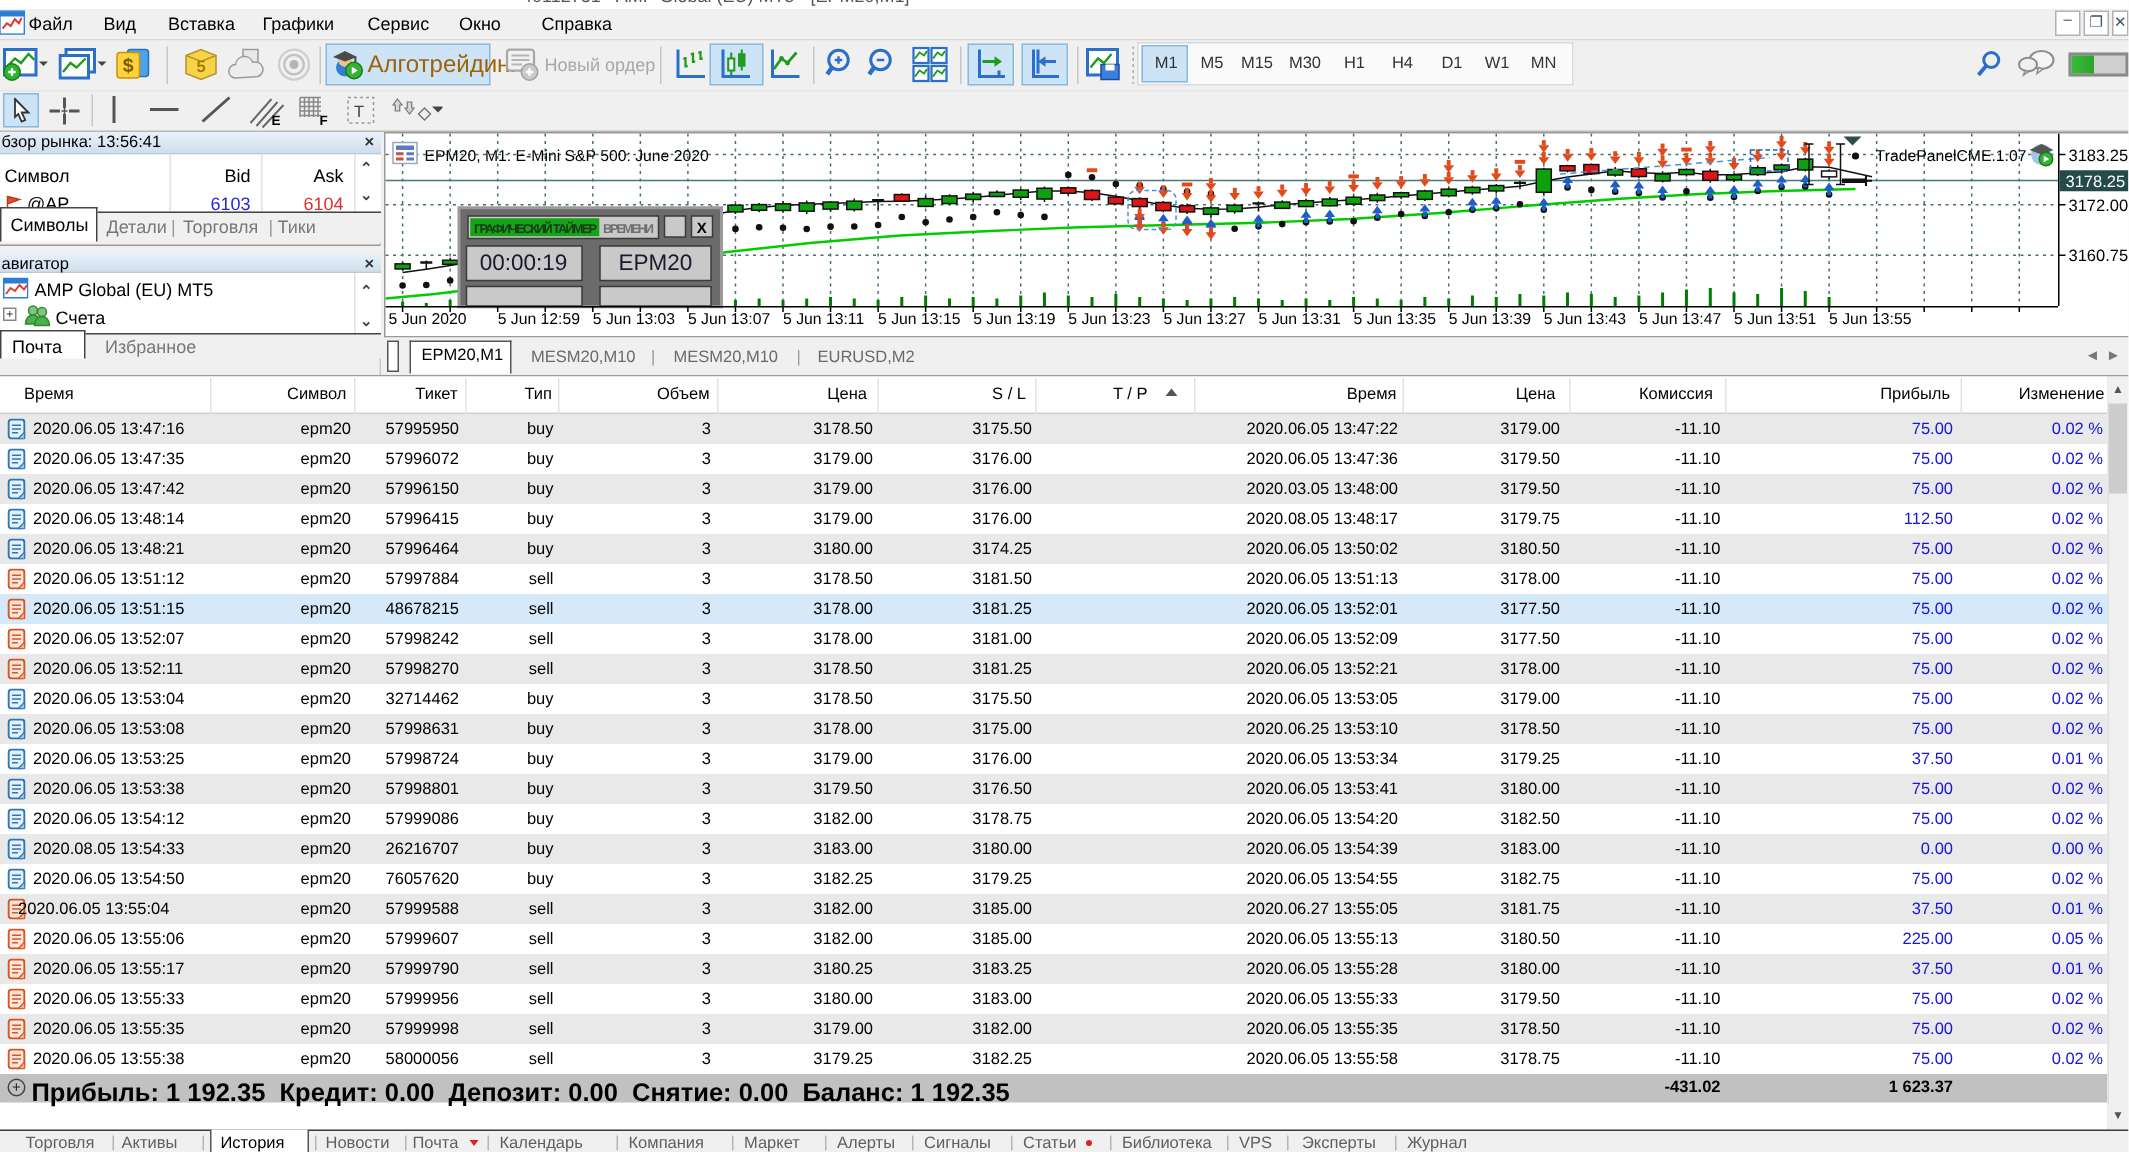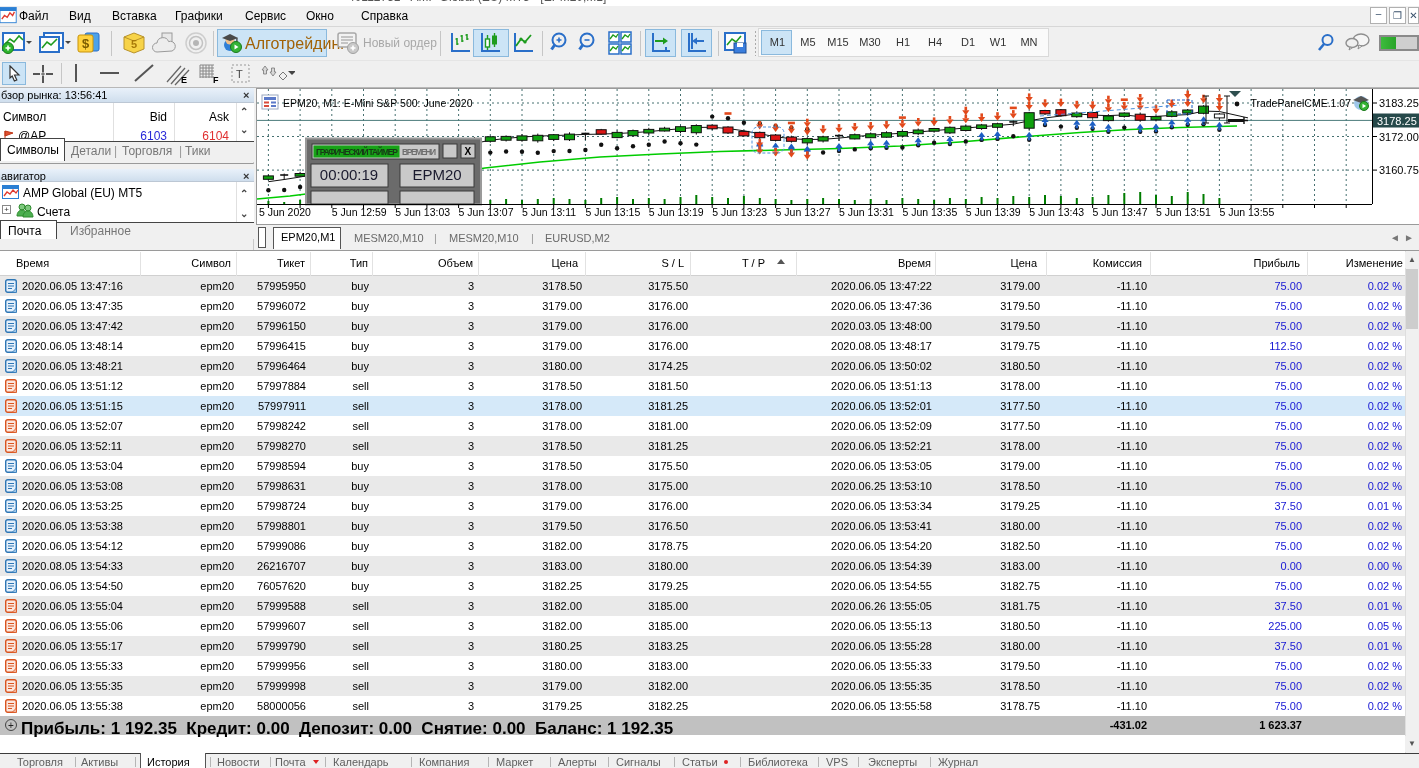--- a/index.html
+++ b/index.html
@@ -944,21 +944,21 @@
 <div class="cell blue" style="left:1282px;width:120px">0.02 %</div>
 </div>
 <div class="row" style="top:396px;background:#d5e9f9">
 <svg class="abs" style="left:5px;top:3px" width="12" height="14" viewBox="0 0 12 14">
         <rect x="0.7" y="0.7" width="10.6" height="12.6" rx="2" fill="#fbe6dd" stroke="#d9541f" stroke-width="1.4"></rect>
         <path d="M3 4.5h6M3 7h6M3 9.5h4" stroke="#d9541f" stroke-width="1"></path>
         <path d="M7 13.5l4.5-4.5v4.5z" fill="#f0b49a" stroke="#d9541f" stroke-width="0.8"></path>
       </svg>
 <div class="cell cl" style="left:22px">2020.06.05 13:51:15</div>
 <div class="cell" style="left:114px;width:120px">epm20</div>
-<div class="cell" style="left:186px;width:120px">57997911</div>
+<div class="cell" style="left:186px;width:120px">48678215</div>
 <div class="cell" style="left:249px;width:120px">sell</div>
 <div class="cell" style="left:354px;width:120px">3</div>
 <div class="cell" style="left:462px;width:120px">3178.00</div>
 <div class="cell" style="left:568px;width:120px">3181.25</div>
 <div class="cell" style="left:782px;width:150px">2020.06.05 13:52:01</div>
 <div class="cell" style="left:920px;width:120px">3177.50</div>
 <div class="cell" style="left:1027px;width:120px">-11.10</div>
 <div class="cell blue" style="left:1182px;width:120px">75.00</div>
 <div class="cell blue" style="left:1282px;width:120px">0.02 %</div>
 </div>
@@ -1001,21 +1001,21 @@
 <div class="cell blue" style="left:1282px;width:120px">0.02 %</div>
 </div>
 <div class="row" style="top:456px;background:#ffffff">
 <svg class="abs" style="left:5px;top:3px" width="12" height="14" viewBox="0 0 12 14">
         <rect x="0.7" y="0.7" width="10.6" height="12.6" rx="2" fill="#e4f0fb" stroke="#2e76b5" stroke-width="1.4"></rect>
         <path d="M3 4.5h6M3 7h6M3 9.5h4" stroke="#2e76b5" stroke-width="1"></path>
         <path d="M7 13.5l4.5-4.5v4.5z" fill="#9ec6e8" stroke="#2e76b5" stroke-width="0.8"></path>
       </svg>
 <div class="cell cl" style="left:22px">2020.06.05 13:53:04</div>
 <div class="cell" style="left:114px;width:120px">epm20</div>
-<div class="cell" style="left:186px;width:120px">57998594</div>
+<div class="cell" style="left:186px;width:120px">32714462</div>
 <div class="cell" style="left:249px;width:120px">buy</div>
 <div class="cell" style="left:354px;width:120px">3</div>
 <div class="cell" style="left:462px;width:120px">3178.50</div>
 <div class="cell" style="left:568px;width:120px">3175.50</div>
 <div class="cell" style="left:782px;width:150px">2020.06.05 13:53:05</div>
 <div class="cell" style="left:920px;width:120px">3179.00</div>
 <div class="cell" style="left:1027px;width:120px">-11.10</div>
 <div class="cell blue" style="left:1182px;width:120px">75.00</div>
 <div class="cell blue" style="left:1282px;width:120px">0.02 %</div>
 </div>
@@ -1132,28 +1132,28 @@
 <div class="cell" style="left:1027px;width:120px">-11.10</div>
 <div class="cell blue" style="left:1182px;width:120px">75.00</div>
 <div class="cell blue" style="left:1282px;width:120px">0.02 %</div>
 </div>
 <div class="row" style="top:596px;background:#e9e9e9">
 <svg class="abs" style="left:5px;top:3px" width="12" height="14" viewBox="0 0 12 14">
         <rect x="0.7" y="0.7" width="10.6" height="12.6" rx="2" fill="#fbe6dd" stroke="#d9541f" stroke-width="1.4"></rect>
         <path d="M3 4.5h6M3 7h6M3 9.5h4" stroke="#d9541f" stroke-width="1"></path>
         <path d="M7 13.5l4.5-4.5v4.5z" fill="#f0b49a" stroke="#d9541f" stroke-width="0.8"></path>
       </svg>
-<div class="cell cl" style="left:22px">2020.06.05 13:55:04</div>
+<div class="cell cl" style="left:12px">2020.06.05 13:55:04</div>
 <div class="cell" style="left:114px;width:120px">epm20</div>
 <div class="cell" style="left:186px;width:120px">57999588</div>
 <div class="cell" style="left:249px;width:120px">sell</div>
 <div class="cell" style="left:354px;width:120px">3</div>
 <div class="cell" style="left:462px;width:120px">3182.00</div>
 <div class="cell" style="left:568px;width:120px">3185.00</div>
-<div class="cell" style="left:782px;width:150px">2020.06.26 13:55:05</div>
+<div class="cell" style="left:782px;width:150px">2020.06.27 13:55:05</div>
 <div class="cell" style="left:920px;width:120px">3181.75</div>
 <div class="cell" style="left:1027px;width:120px">-11.10</div>
 <div class="cell blue" style="left:1182px;width:120px">37.50</div>
 <div class="cell blue" style="left:1282px;width:120px">0.01 %</div>
 </div>
 <div class="row" style="top:616px;background:#ffffff">
 <svg class="abs" style="left:5px;top:3px" width="12" height="14" viewBox="0 0 12 14">
         <rect x="0.7" y="0.7" width="10.6" height="12.6" rx="2" fill="#fbe6dd" stroke="#d9541f" stroke-width="1.4"></rect>
         <path d="M3 4.5h6M3 7h6M3 9.5h4" stroke="#d9541f" stroke-width="1"></path>
         <path d="M7 13.5l4.5-4.5v4.5z" fill="#f0b49a" stroke="#d9541f" stroke-width="0.8"></path>

